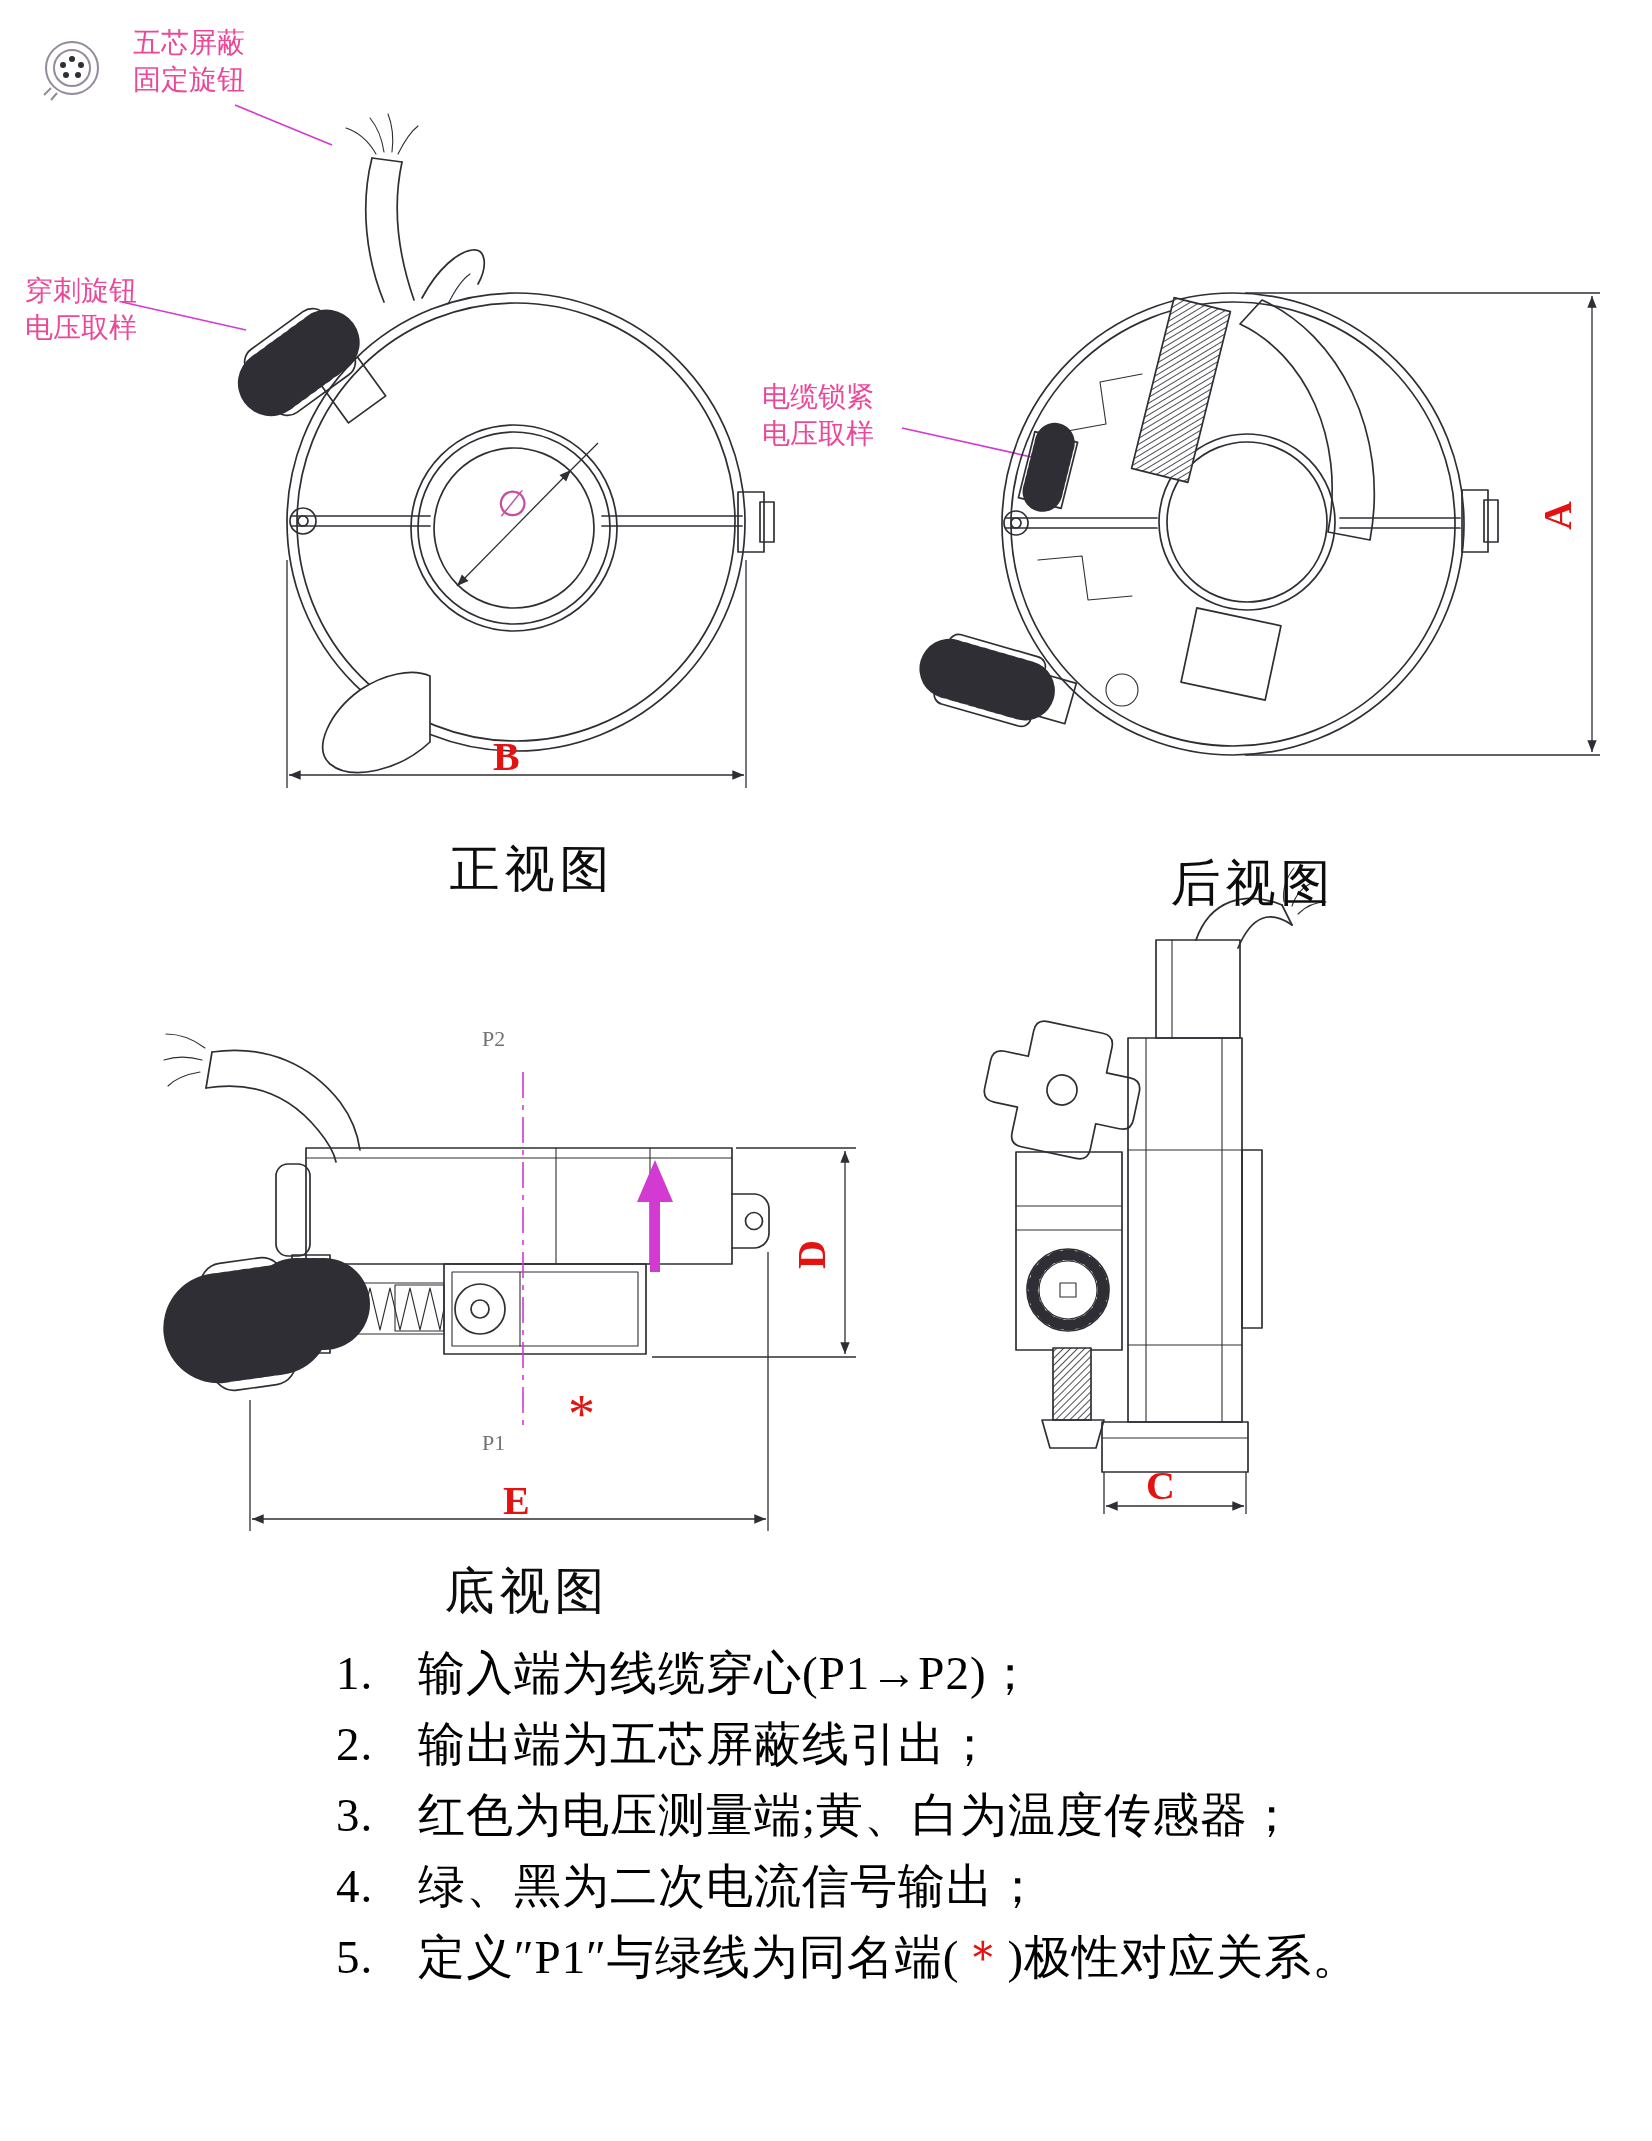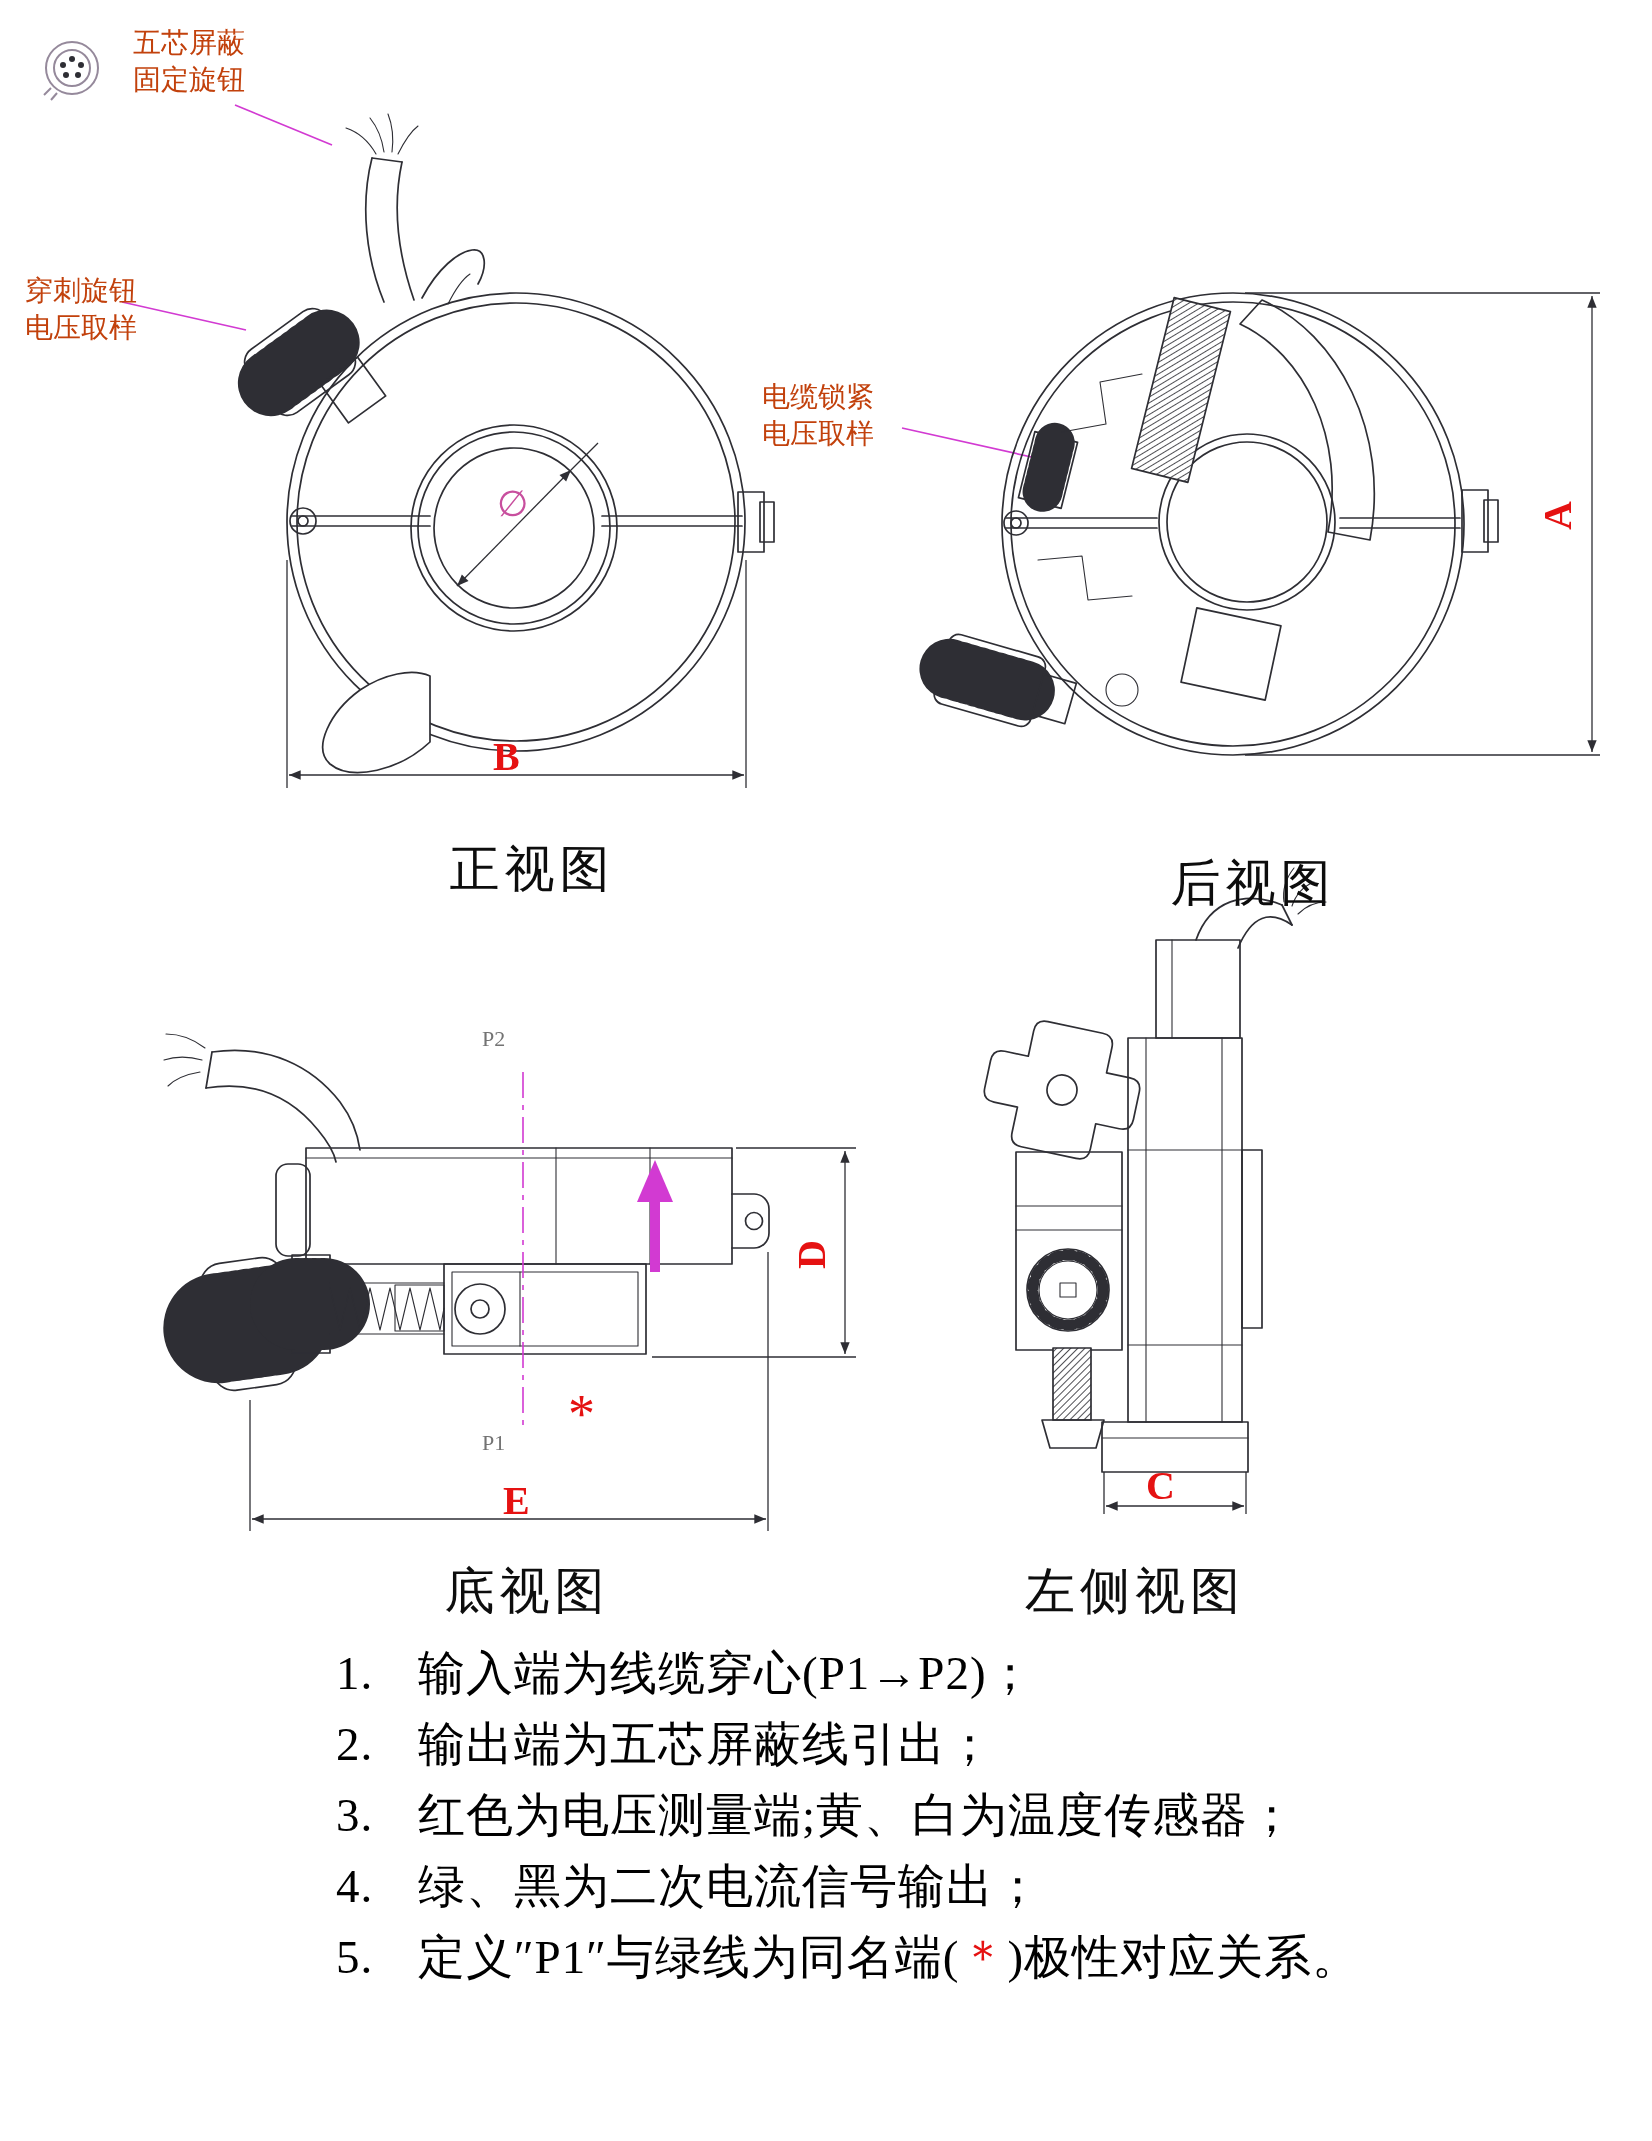--- a/index.html
+++ b/index.html
@@ -17,21 +17,21 @@
   .dot{fill:var(--line);stroke:none}
   .icon{stroke:var(--icon);fill:none;stroke-width:2}
   .dim{stroke:var(--line);fill:none;stroke-width:1.3;stroke-linecap:butt}
   .mag{stroke:var(--magenta);fill:none;stroke-width:1.7}
   .centerline{stroke:var(--magenta);fill:none;stroke-width:1.6;stroke-dasharray:26 7 5 7}
   .magfill{fill:var(--magenta);stroke:none}
   .comb{stroke:var(--line)}
 
   
   .t{position:absolute;white-space:nowrap}
-  .callout{font-size:28px;line-height:37px;color:#c2410c}
+  .callout{font-size:28px;line-height:37px;color:#ec4899}
   .view-title{font-size:50px;letter-spacing:5px;text-align:center;color:#0d0d0d}
   .pin{font-size:22px;color:#737373}
   .dimletter{font-size:40px;font-weight:bold;color:var(--red)}
   .rot{transform:rotate(-90deg)}
   .diam{font-size:36px;color:var(--diam)}
   .star{font-size:54px;line-height:44px;color:var(--red)}
 
   #notes{position:absolute;left:150px;top:1630px;width:1440px;color:#000}
   .notes-heading{font-size:49px;letter-spacing:2px}
   .note-row{display:flex;margin-left:186px;margin-top:16px;font-size:47px;line-height:55px;letter-spacing:1px}
@@ -288,21 +288,20 @@
   </div>
 
   <div class="t callout" style="left:762px;top:378px">
     <div>电缆锁紧</div>
     <div>电压取样</div>
   </div>
 
   <div class="t view-title" style="left:400px;top:836px;width:264px">正视图</div>
   <div class="t view-title" style="left:1128px;top:850px;width:250px">后视图</div>
   <div class="t view-title" style="left:395px;top:1558px;width:264px">底视图</div>
-  <div class="t view-title" style="left:985px;top:1558px;width:300px">左侧视图</div>
 
   <div class="t diam" style="left:497px;top:483px">∅</div>
 
   <div class="t pin" style="left:482px;top:1026px">P2</div>
   <div class="t pin" style="left:482px;top:1430px">P1</div>
   <div class="t star" style="left:568px;top:1392px">*</div>
 
   <div class="t dimletter" style="left:493px;top:733px">B</div>
   <div class="t dimletter rot" style="left:1543px;top:492px">A</div>
   <div class="t dimletter rot" style="left:797px;top:1231px">D</div>

